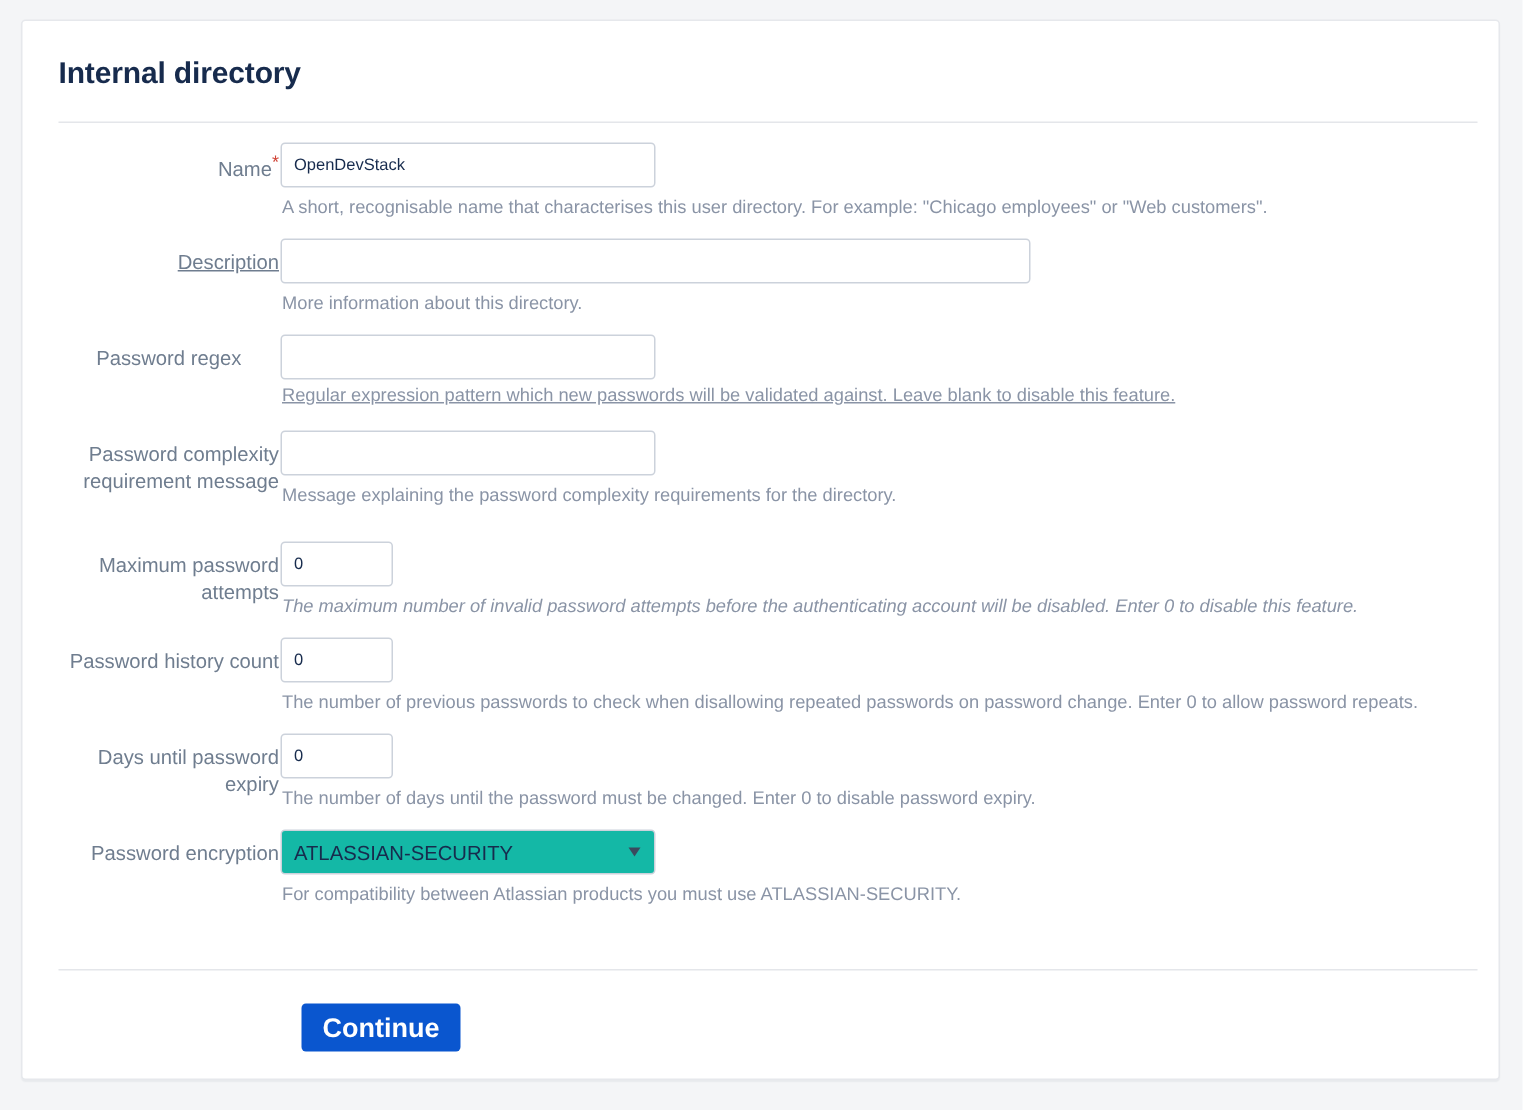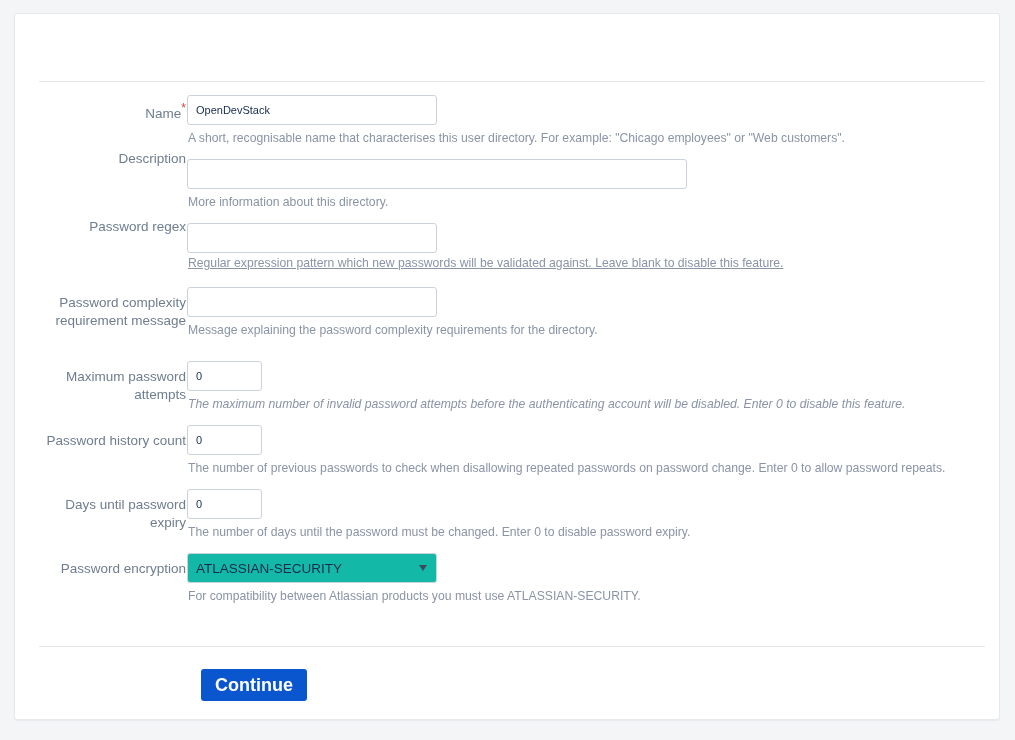--- a/index.html
+++ b/index.html
@@ -156,43 +156,44 @@
     border-radius: 3px;
     cursor: pointer;
     line-height: 32px;
   }
 </style>
 </head>
 <body>
 
 <div class="card">
 
+  <div class="page-title">Internal directory</div>
 
   <div class="divider divider-top"></div>
 
   <div class="form">
 
     <div class="field-row">
       <div class="field-label" style="top:8px;"><span>Name</span><span class="req-star">*</span></div>
       <div class="field-control" style="top:1px;">
         <input class="txt w250" type="text" value="OpenDevStack" style="">
       </div>
       <div class="help-text" style="top:36px;">A short, recognisable name that characterises this user directory. For example: "Chicago employees" or "Web customers".</div>
     </div>
 
     <div class="field-row">
-      <div class="field-label" style="top:56px;">Description</div>
+      <div class="field-label" style="top:72px;text-decoration:underline;">Description</div>
       <div class="field-control" style="top:65px;">
         <input class="txt w500" type="text" value="" style="">
       </div>
       <div class="help-text" style="top:100px;">More information about this directory.</div>
     </div>
 
     <div class="field-row">
-      <div class="field-label" style="top:124px;">Password regex</div>
+      <div class="field-label" style="top:136px;text-align:center;">Password regex</div>
       <div class="field-control" style="top:129px;">
         <input class="txt w250" type="text" value="" style="">
       </div>
       <div class="help-text" style="top:161px;text-decoration:underline;">Regular expression pattern which new passwords will be validated against. Leave blank to disable this feature.</div>
     </div>
 
     <div class="field-row">
       <div class="field-label" style="top:200px;">Password complexity requirement message</div>
       <div class="field-control" style="top:193px;">
         <input class="txt w250" type="text" value="" style="">

